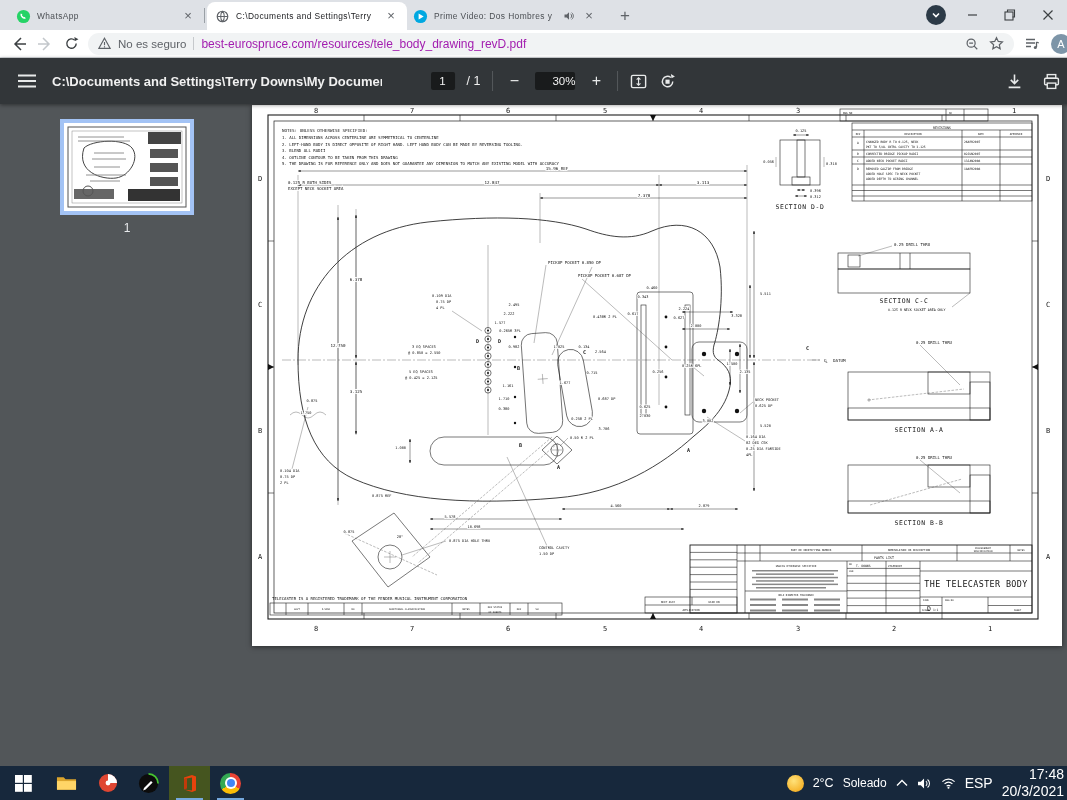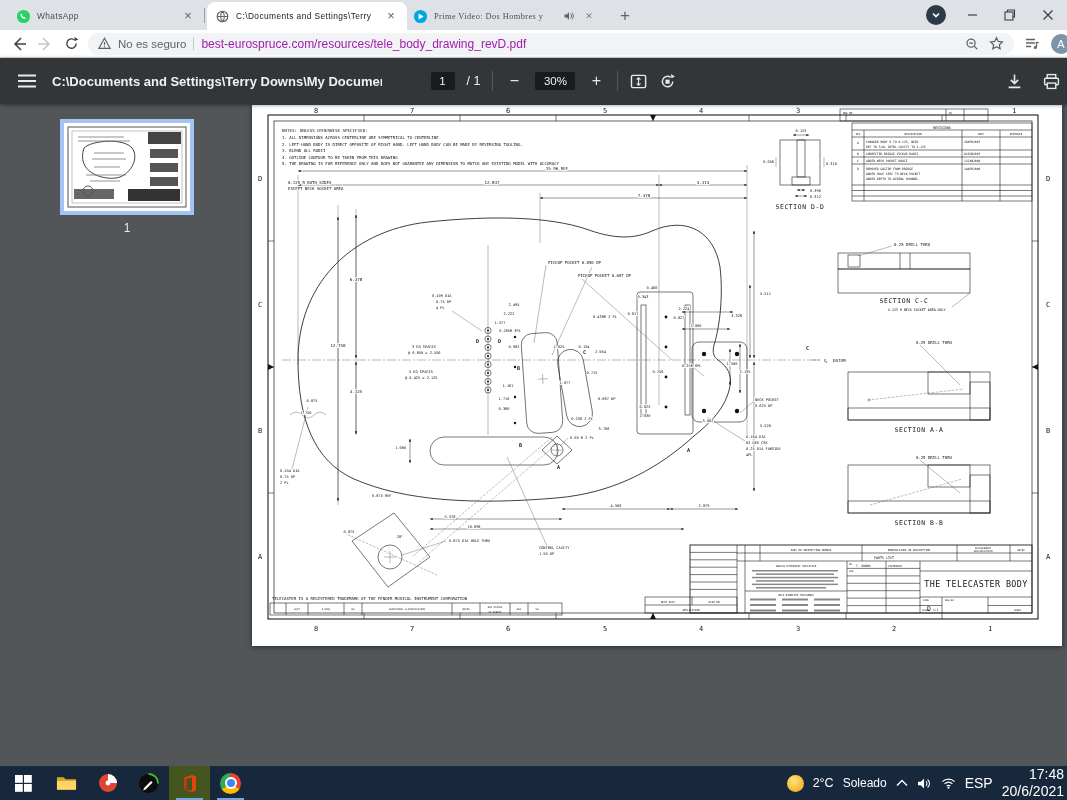--- a/index.html
+++ b/index.html
@@ -34,21 +34,21 @@
   .avatar{width:20px;height:20px;border-radius:50%;background:#7d95a8;color:#fff;font-size:11px;
           display:flex;align-items:center;justify-content:center;}
   .dots{font-size:13px;color:#5f6368;letter-spacing:0;}
   
   .pdftoolbar{position:absolute;top:58px;left:0;width:100%;height:46px;background:#323639;
               display:flex;align-items:center;color:#f1f1f1;box-shadow:0 1px 4px rgba(0,0,0,.45);z-index:3;}
   .pt-left{display:flex;align-items:center;gap:16px;padding-left:18px;min-width:0;}
   .fname{font-size:13px;font-weight:bold;white-space:nowrap;overflow:hidden;max-width:330px;}
   .pt-center{position:absolute;left:50%;transform:translateX(-50%);display:flex;align-items:center;gap:12px;font-size:12.5px;}
   .pagebox{width:24px;height:18px;background:#191b1c;border-radius:2px;text-align:center;line-height:18px;font-size:11.5px;}
-  .zoombox{width:40px;height:18px;background:#191b1c;border-radius:2px;text-align:center;line-height:18px;font-size:11.5px;}
+  .zoombox{width:40px;height:18px;background:#191b1c;border-radius:2px;text-align:right;line-height:18px;font-size:11.5px;}
   .vsep{width:1px;height:20px;background:#55595c;}
   .pm{font-size:16px;width:18px;text-align:center;color:#e8eaea;}
   .pt-right{position:absolute;right:12px;display:flex;align-items:center;gap:20px;}
   
   .viewer{position:absolute;top:104px;left:0;width:100%;height:662px;background:#525659;}
   .thumbwrap{position:absolute;left:60px;top:15px;}
   .thumb{width:126px;height:88px;background:#fff;border:4px solid #a3c3f5;}
   .thumb-label{width:134px;text-align:center;color:#e8eaed;font-size:12px;margin-top:6px;}
   .page{position:absolute;left:252px;top:1px;width:810px;height:541px;background:#fff;
         box-shadow:0 1px 5px rgba(0,0,0,.5);}
@@ -111,21 +111,21 @@
     </div>
     <div class="tabsep" style="left:204px;"></div>
     <div class="tab active" style="left:207px;width:200px;">
       <svg class="fav" viewBox="0 0 16 16">
         <circle cx="8" cy="8" r="5.6" fill="none" stroke="#5f6368" stroke-width="1.3"></circle>
         <path d="M2.4,8h11.2 M8,2.4c-2.6,2.4-2.6,8.8,0,11.2 M8,2.4c2.6,2.4,2.6,8.8,0,11.2" fill="none" stroke="#5f6368" stroke-width="1.1"></path>
       </svg>
       <span class="ttl">C:\Documents and Settings\Terry</span>
       <span class="tclose">×</span>
     </div>
-    <div class="tab" style="left:405px;width:200px;font-family:Liberation Serif, serif;">
+    <div class="tab" style="left:405px;width:200px;">
       <svg class="fav" viewBox="0 0 16 16">
         <circle cx="8" cy="8" r="7" fill="#00a8e1"></circle>
         <polygon points="6,4.7 11.4,8 6,11.3" fill="#fff"></polygon>
       </svg>
       <span class="ttl">Prime Video: Dos Hombres y</span>
       <svg width="12" height="12" viewBox="0 0 16 16">
         <polygon points="2,6 5,6 8,3 8,13 5,10 2,10" fill="#5f6368"></polygon>
         <path d="M10,5c2,1.5,2,4.5,0,6 M11.5,3.5c3,2.2,3,6.8,0,9" fill="none" stroke="#5f6368" stroke-width="1.2"></path>
       </svg>
       <span class="tclose">×</span>
@@ -709,21 +709,21 @@
         <polygon points="1,5 4,5 7.5,1.5 7.5,12.5 4,9 1,9" fill="#fff"></polygon>
         <path d="M9.5,4.5c1.6,1.3,1.6,3.7,0,5 M11.3,2.7c2.8,2.3,2.8,6.3,0,8.6" stroke="#fff" stroke-width="1.1" fill="none"></path>
         </svg>
       <svg width="15" height="12" viewBox="0 0 16 12">
         <path d="M1.5,4.5c3.8,-3.6 9.2,-3.6 13,0 M3.8,7c2.5,-2.3 5.9,-2.3 8.4,0 M6,9.3c1.2,-1 2.8,-1 4,0" stroke="#fff" stroke-width="1.2" fill="none"></path>
         <circle cx="8" cy="11" r="1.1" fill="#fff"></circle>
         </svg>
       <span style="font-size:14px;">ESP</span>
       <span class="clock">
         <span>17:48</span><br>
-        <span>20/6/2021</span>
+        <span>20/3/2021</span>
       </span>
       <span class="badgewrap">
         <svg width="20" height="19" viewBox="0 0 20 19">
           <path d="M2,2h15v11h-8l-4,3.5V13H2z" fill="none" stroke="#fff" stroke-width="1.4"></path>
           <path d="M5,6h9 M5,9.5h6" stroke="#fff" stroke-width="1.3"></path>
           </svg>
         <span class="badge">3</span>
       </span>
     </div>
   </div>

